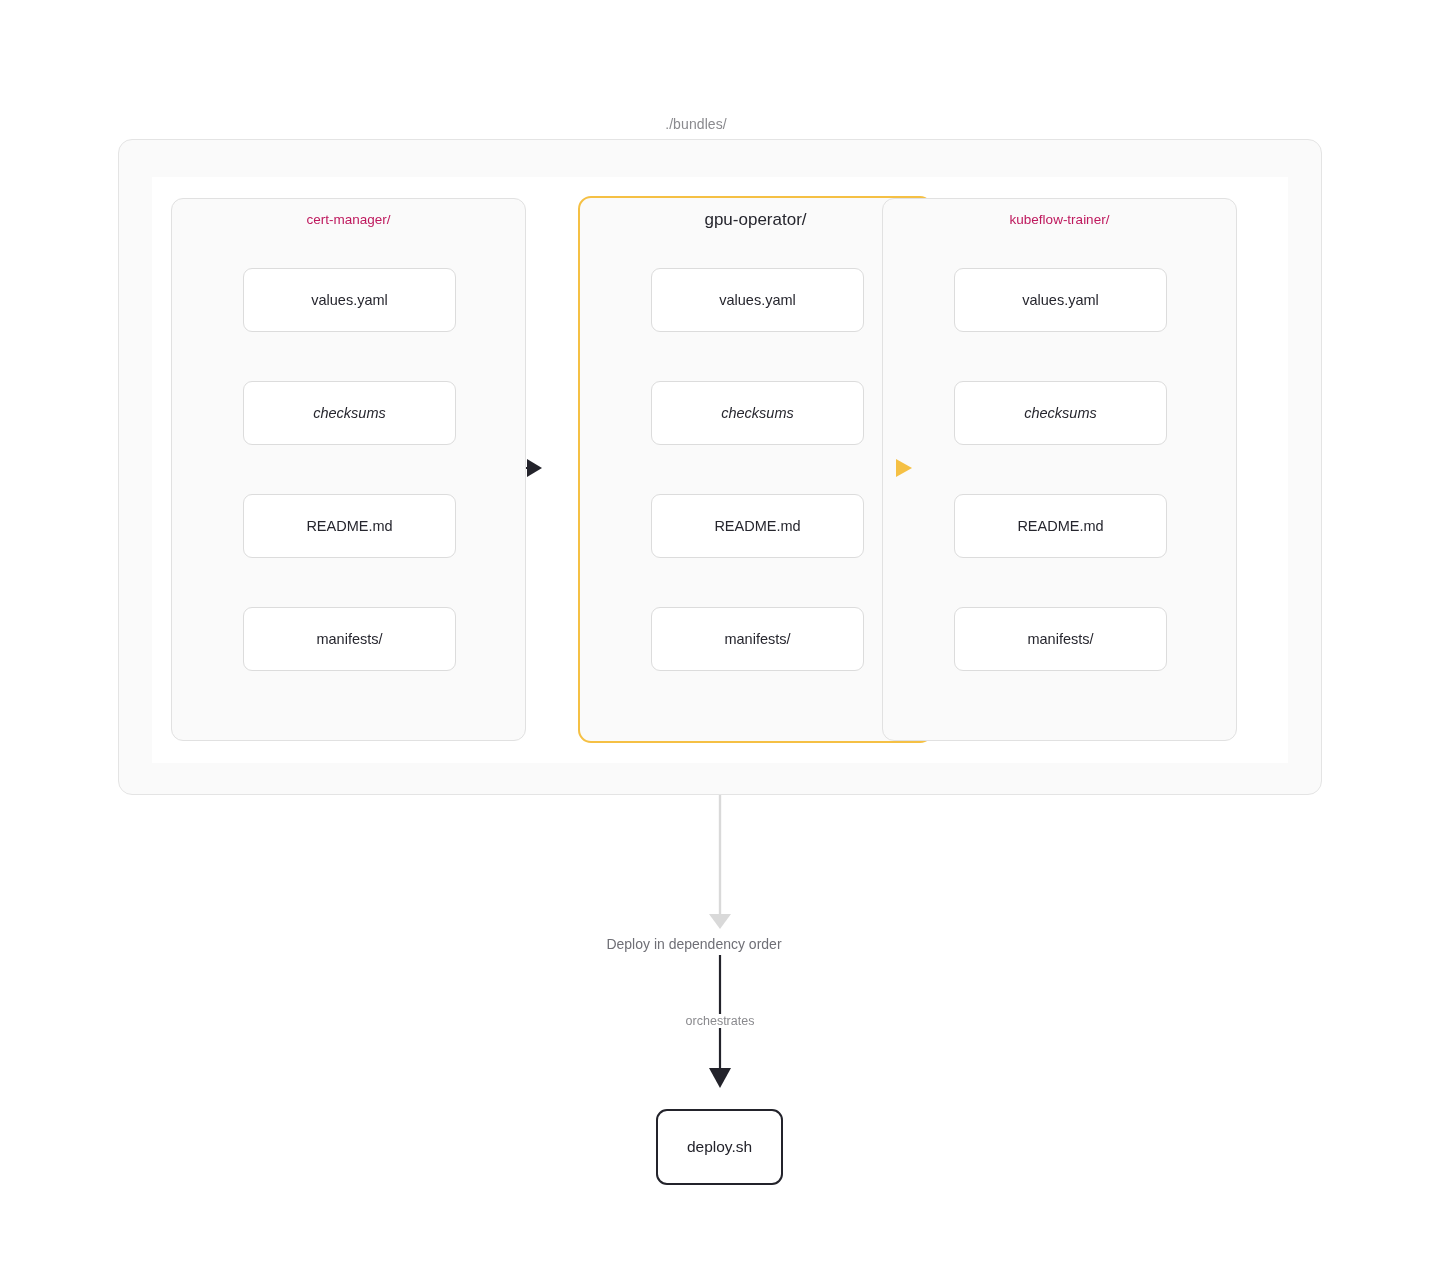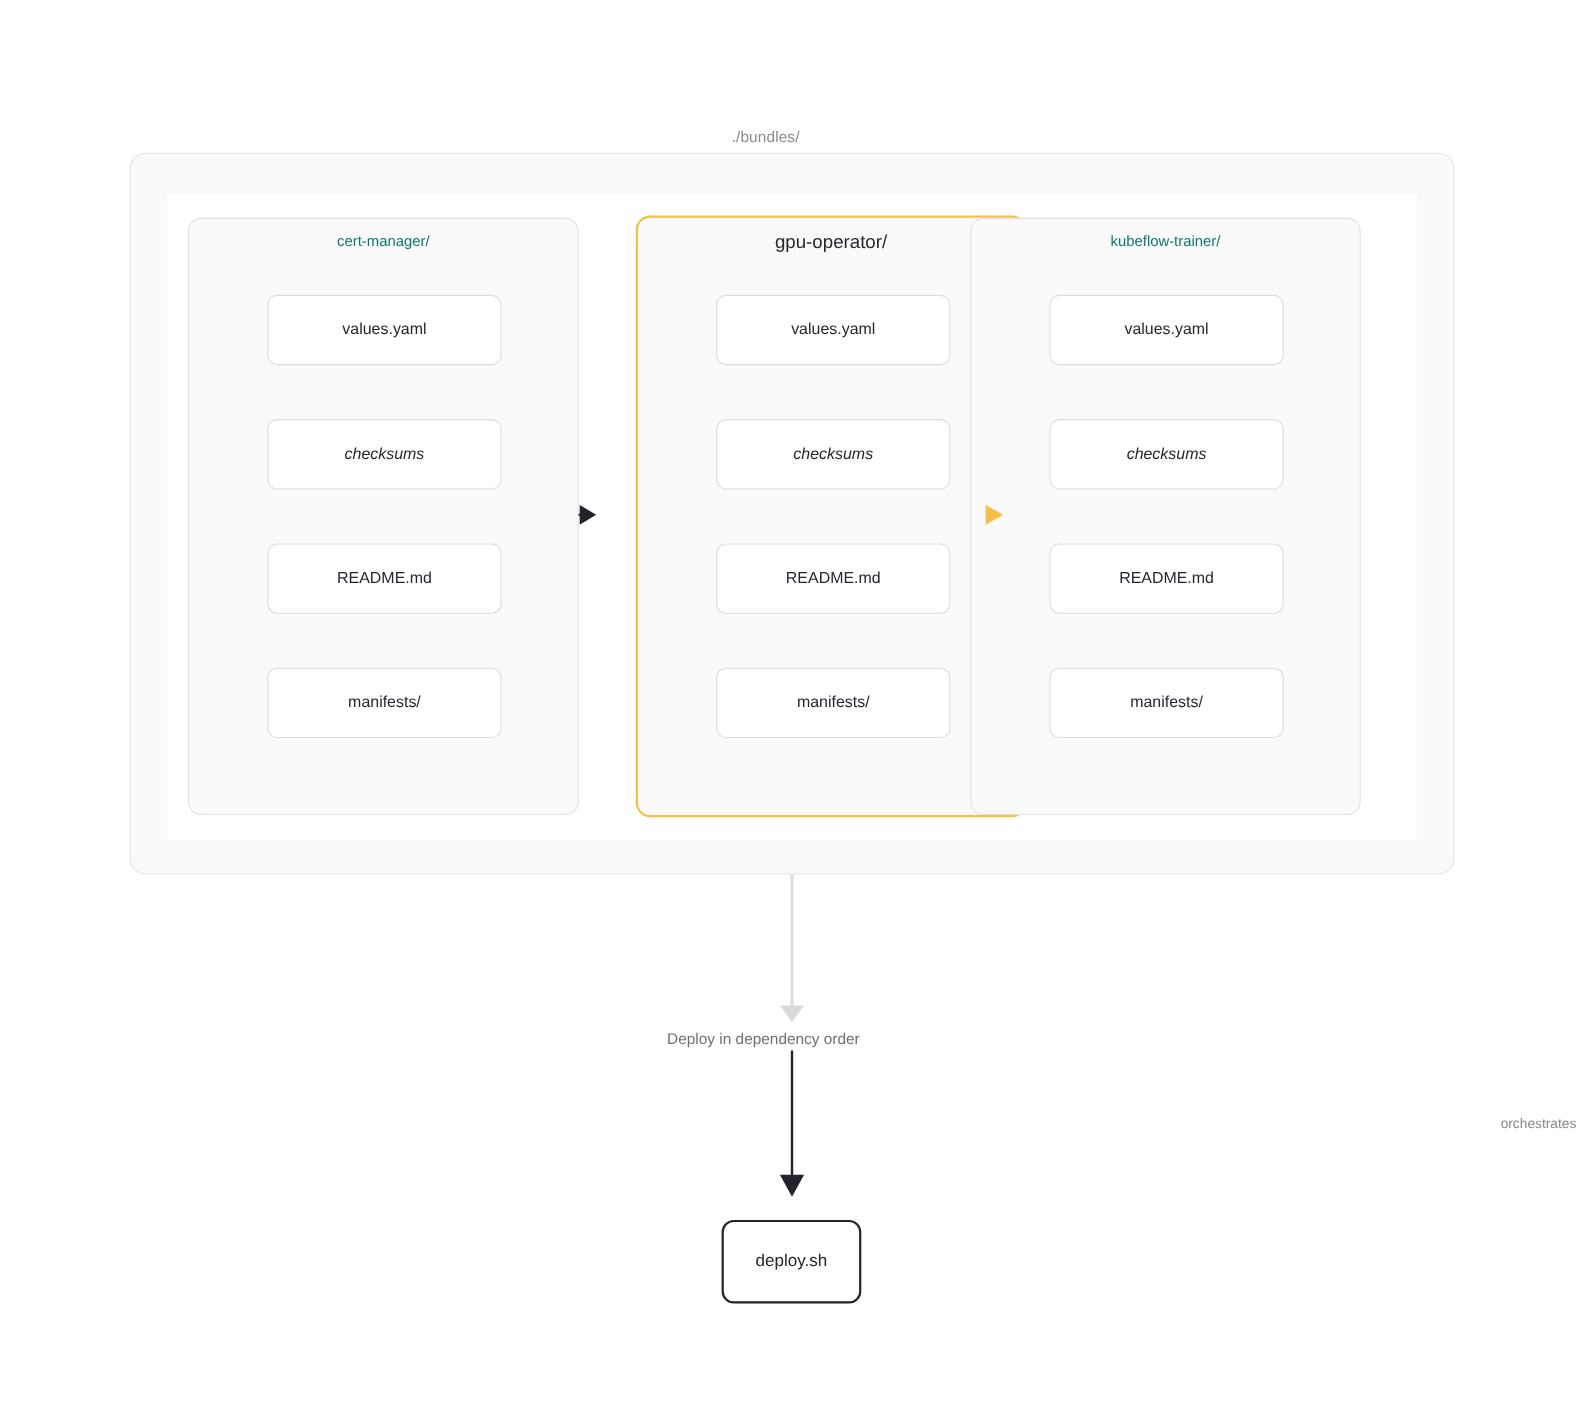--- a/index.html
+++ b/index.html
@@ -75,21 +75,21 @@
     margin-left: 36px;
   }
 
   .group-title {
     position: absolute;
     left: 0;
     right: 0;
     top: 13px;
     text-align: center;
     font-size: 13.5px;
-    color: #0f766e;
+    color: #be185d;
   }
   #group-gpu-operator .group-title {
     top: 12px;
     font-size: 17px;
     color: #26262e;
   }
 
   
   .file-card {
     position: absolute;
@@ -133,21 +133,21 @@
     width: 1388px;
     text-align: center;
     font-size: 14px;
     color: #6f6f76;
   }
   #orchestrates-label {
     position: absolute;
     left: 0;
     top: 1014px;
     width: 1440px;
-    text-align: right;
+    text-align: center;
     font-size: 12.5px;
     color: #8a8a8e;
     background: transparent;
   }
   #orchestrates-label span {
     background: #ffffff;
     padding: 0 7px;
   }
 
   

